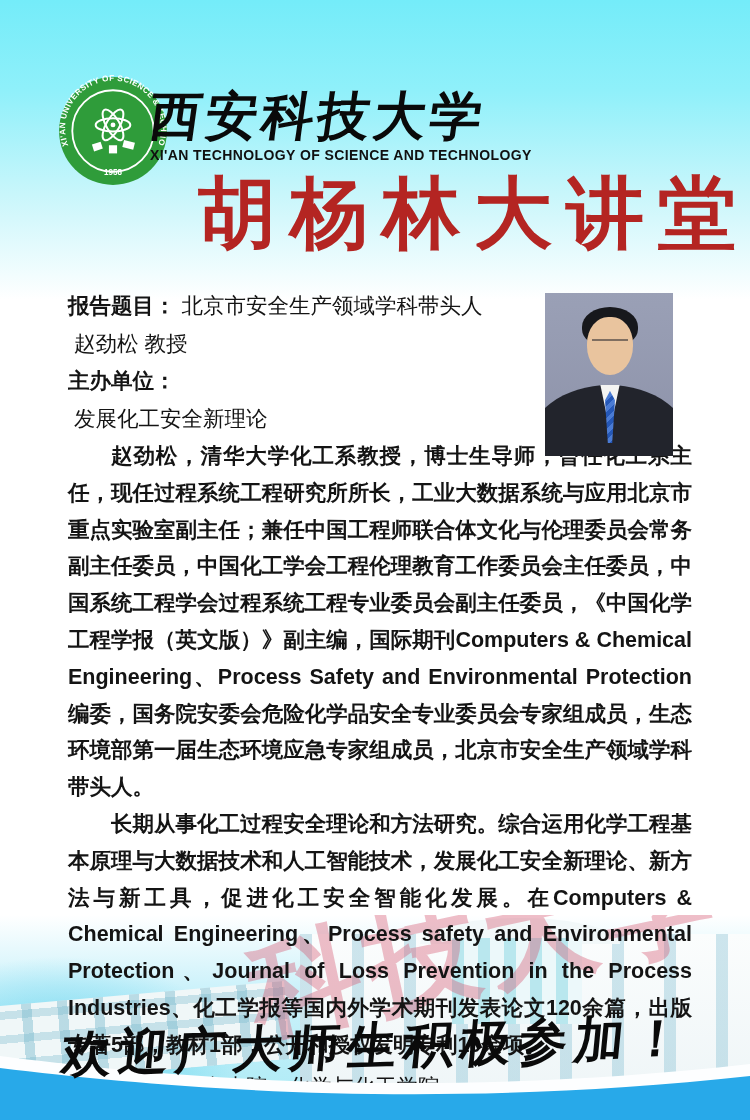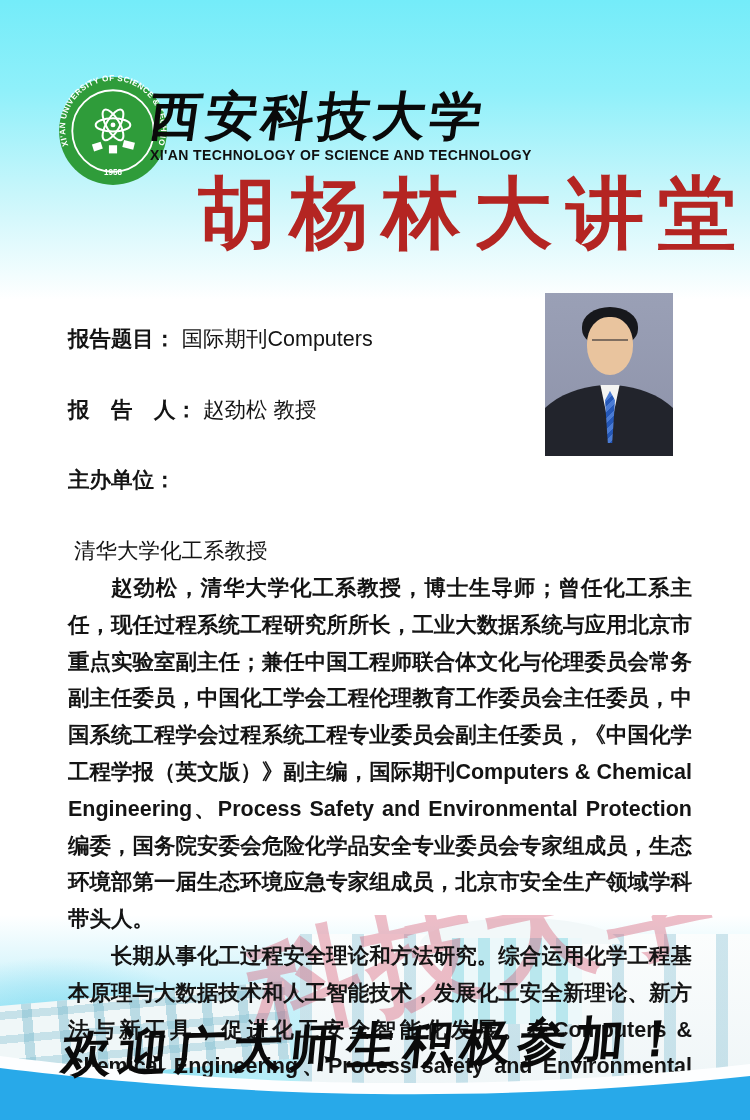--- a/index.html
+++ b/index.html
@@ -35,21 +35,21 @@
     overflow:hidden;z-index:3;
   }
   .photo .hair{position:absolute;left:37px;top:14px;width:56px;height:40px;background:#17181c;border-radius:50% 50% 45% 45%;}
   .photo .face{position:absolute;left:42px;top:24px;width:46px;height:58px;background:#e9c49e;border-radius:46% 46% 50% 50%;}
   .photo .glasses{position:absolute;left:47px;top:46px;width:36px;height:9px;border-top:2px solid rgba(40,40,45,.55);}
   .photo .suit{position:absolute;left:-18px;top:92px;width:164px;height:90px;background:#22242c;border-radius:55% 55% 0 0/75% 75% 0 0;}
   .photo .shirt{position:absolute;left:53px;top:92px;width:24px;height:46px;background:#f4f4f2;clip-path:polygon(10% 0,90% 0,50% 100%);}
   .photo .tie{position:absolute;left:60px;top:98px;width:10px;height:52px;background:repeating-linear-gradient(135deg,#2558b8 0 4px,#4a7bd4 4px 8px);clip-path:polygon(50% 0,100% 18%,72% 100%,28% 100%,0 18%);}
   
   .content{position:absolute;left:68px;top:288px;width:624px;z-index:2;}
-  .info-row{display:flex;font-size:21.5px;line-height:37.5px;margin-top:33px;}
+  .info-row{display:flex;font-size:21.5px;line-height:37.5px;}
   .info-label{font-weight:bold;white-space:pre;}
   .info-value{margin-left:6px;white-space:pre;}
   .expert-label{font-weight:bold;font-size:21.5px;line-height:34px;}
   .bio{margin:0;font-weight:bold;}
   .bio p{font-size:21.5px;line-height:36.8px;text-align:justify;text-indent:2em;margin:0;}
   .host-row{display:flex;font-size:21.5px;line-height:42px;margin-top:2px;}
   .host-label{font-weight:bold;white-space:pre;}
   .host-value{margin-left:6px;white-space:pre;}
   
   .campus{position:absolute;left:0;right:0;bottom:0;height:205px;z-index:1;overflow:hidden;}
@@ -130,31 +130,30 @@
     <div class="face"></div>
     <div class="glasses"></div>
     <div class="suit"></div>
     <div class="shirt"></div>
     <div class="tie"></div>
   </div>
 
   <div class="content">
     <div class="info-row">
       <span class="info-label">报告题目：</span>
-      <span class="info-value">国际期刊Computers</span>
+      <span class="info-value">北京市安全生产领域学科带头人</span>
     </div>
     <div class="info-row">
-      <span class="info-label">报　告　人：</span>
       <span class="info-value">赵劲松 教授</span>
     </div>
     <div class="info-row">
       <span class="info-label">主办单位：</span>
     </div>
     <div class="info-row">
-      <span class="info-value">清华大学化工系教授</span>
+      <span class="info-value">发展化工安全新理论</span>
     </div>
 
 
     <div class="bio">
       <p>赵劲松，清华大学化工系教授，博士生导师；曾任化工系主任，现任过程系统工程研究所所长，工业大数据系统与应用北京市重点实验室副主任；兼任中国工程师联合体文化与伦理委员会常务副主任委员，中国化工学会工程伦理教育工作委员会主任委员，中国系统工程学会过程系统工程专业委员会副主任委员，《中国化学工程学报（英文版）》副主编，国际期刊Computers &amp; Chemical Engineering、Process Safety and Environmental Protection编委，国务院安委会危险化学品安全专业委员会专家组成员，生态环境部第一届生态环境应急专家组成员，北京市安全生产领域学科带头人。</p>
       <p>长期从事化工过程安全理论和方法研究。综合运用化学工程基本原理与大数据技术和人工智能技术，发展化工安全新理论、新方法与新工具，促进化工安全智能化发展。在Computers &amp; Chemical Engineering、Process safety and Environmental Protection、Journal of Loss Prevention in the Process Industries、化工学报等国内外学术期刊发表论文120余篇，出版专著5部，教材1部，公开和授权发明专利10余项。</p>
     </div>
 
     <div class="host-row">
       <span class="host-label">主办单位：</span>

